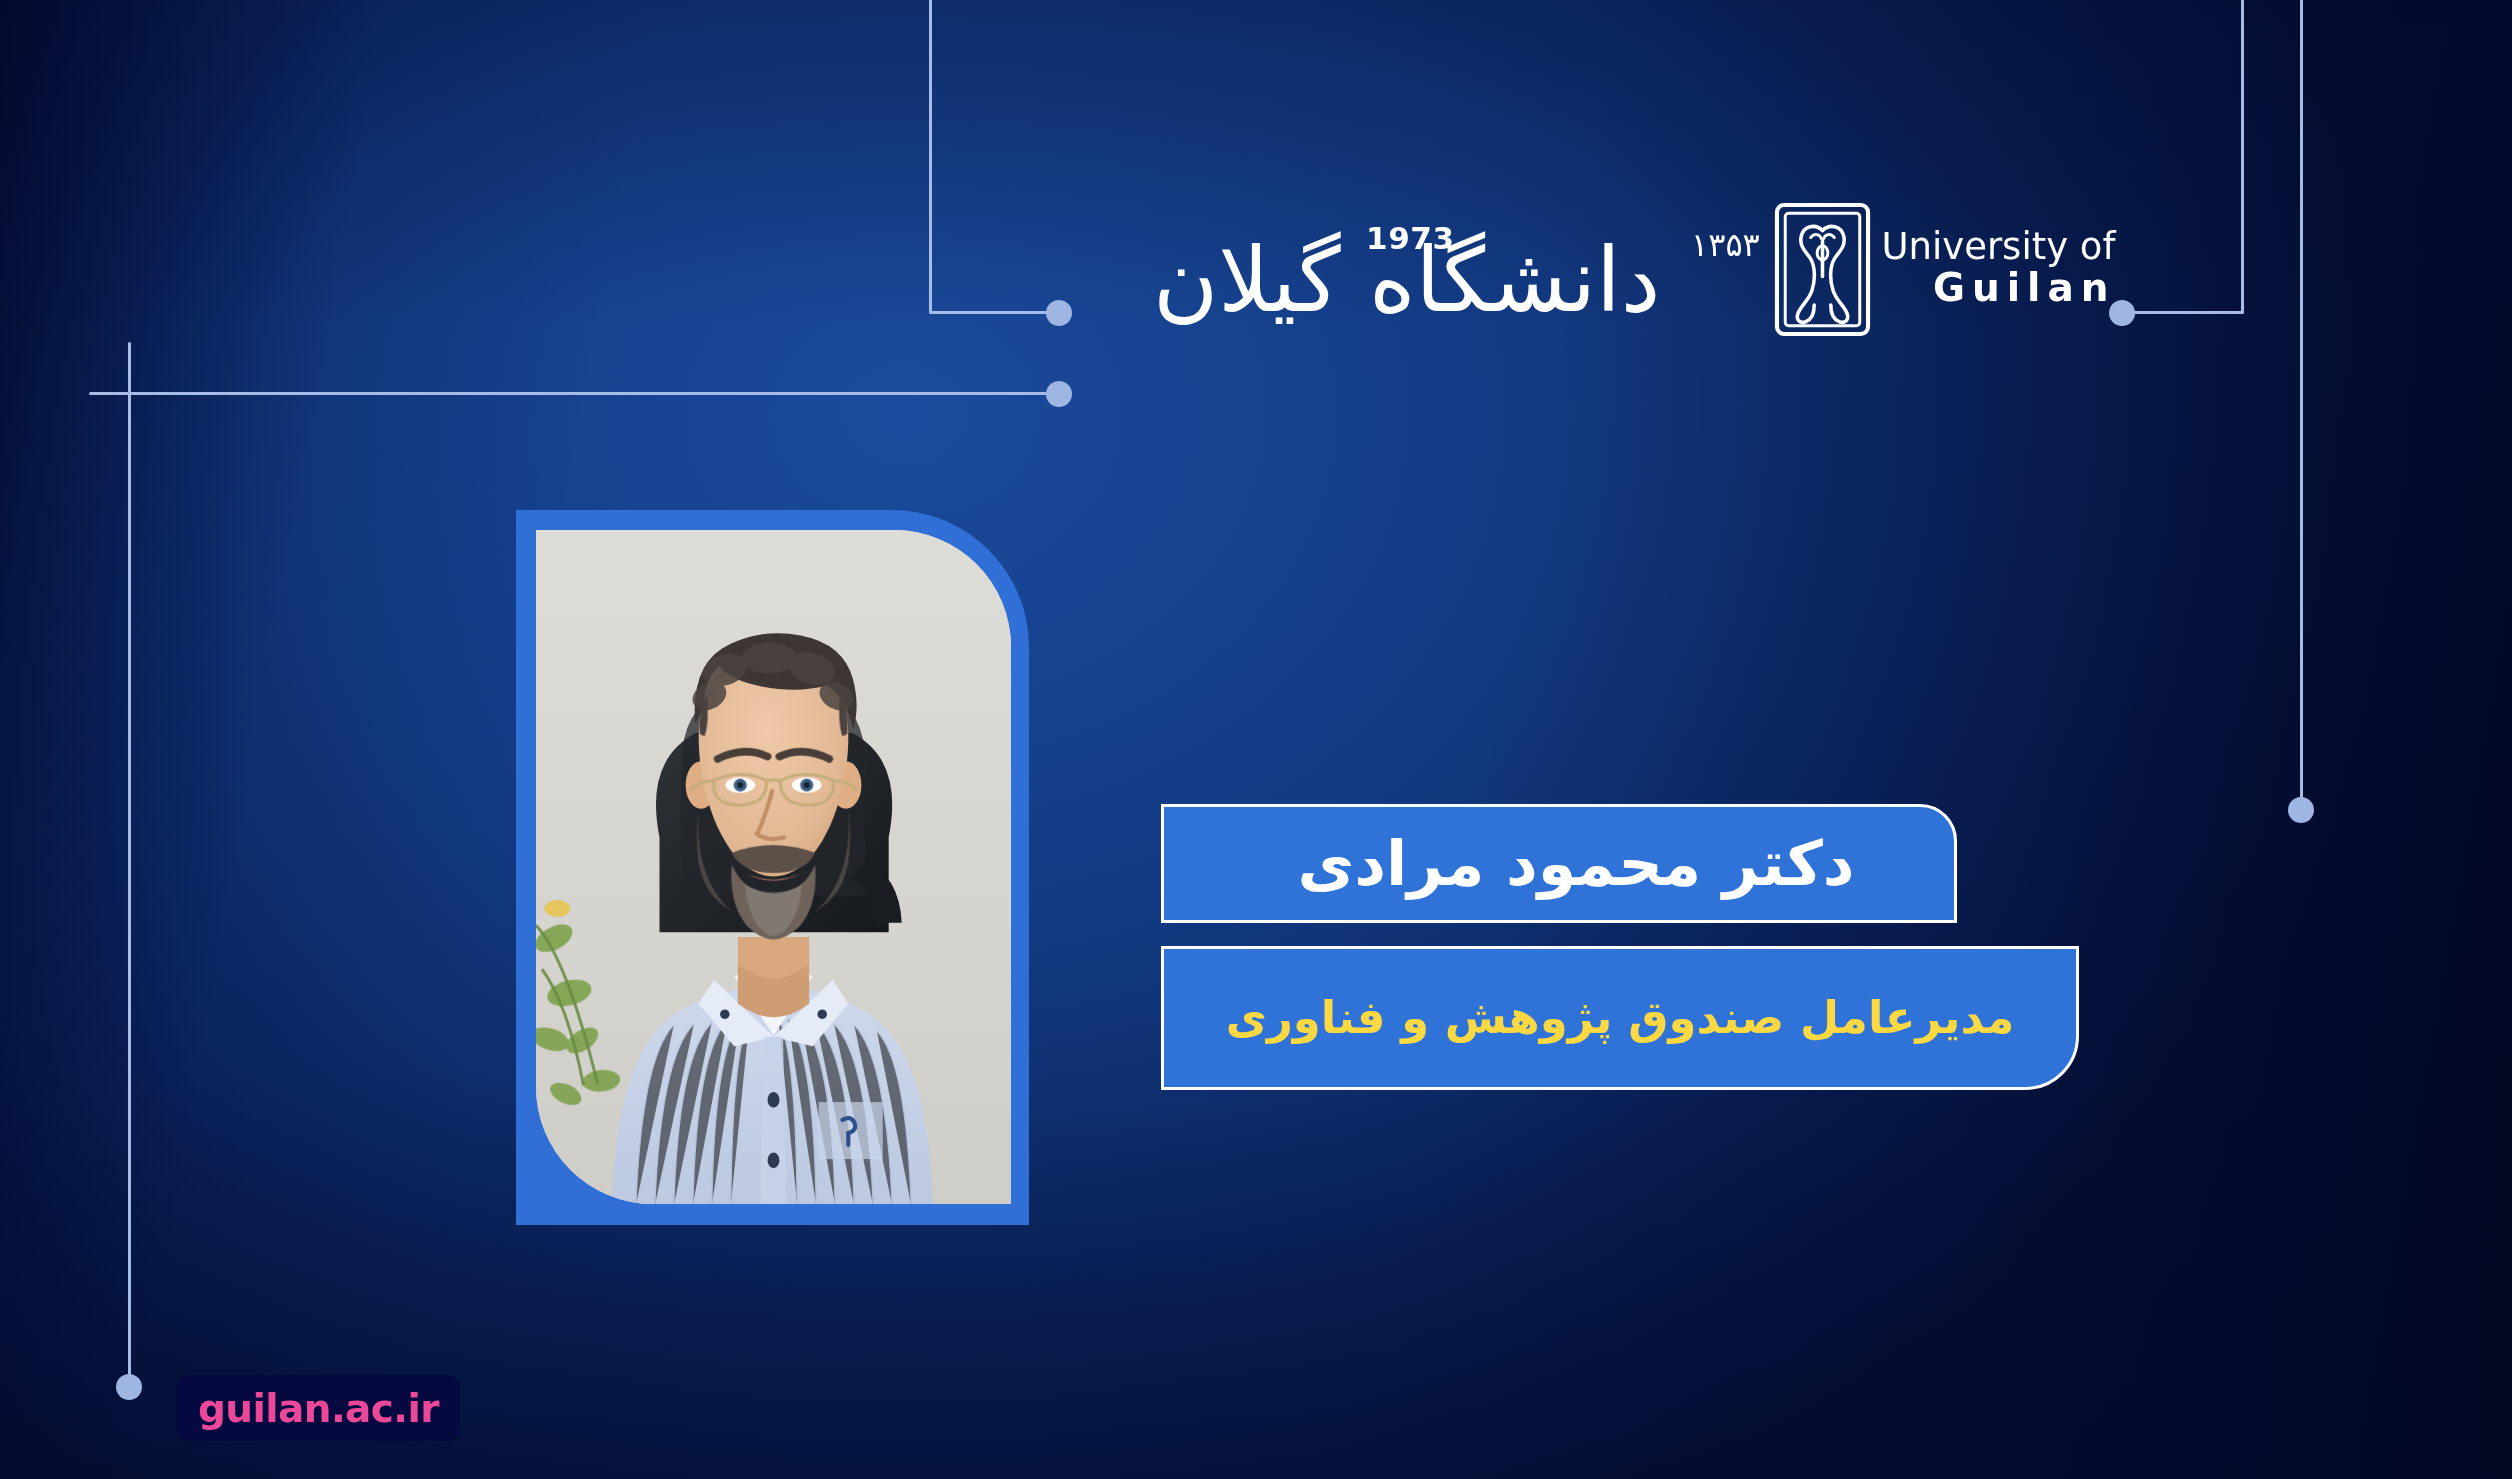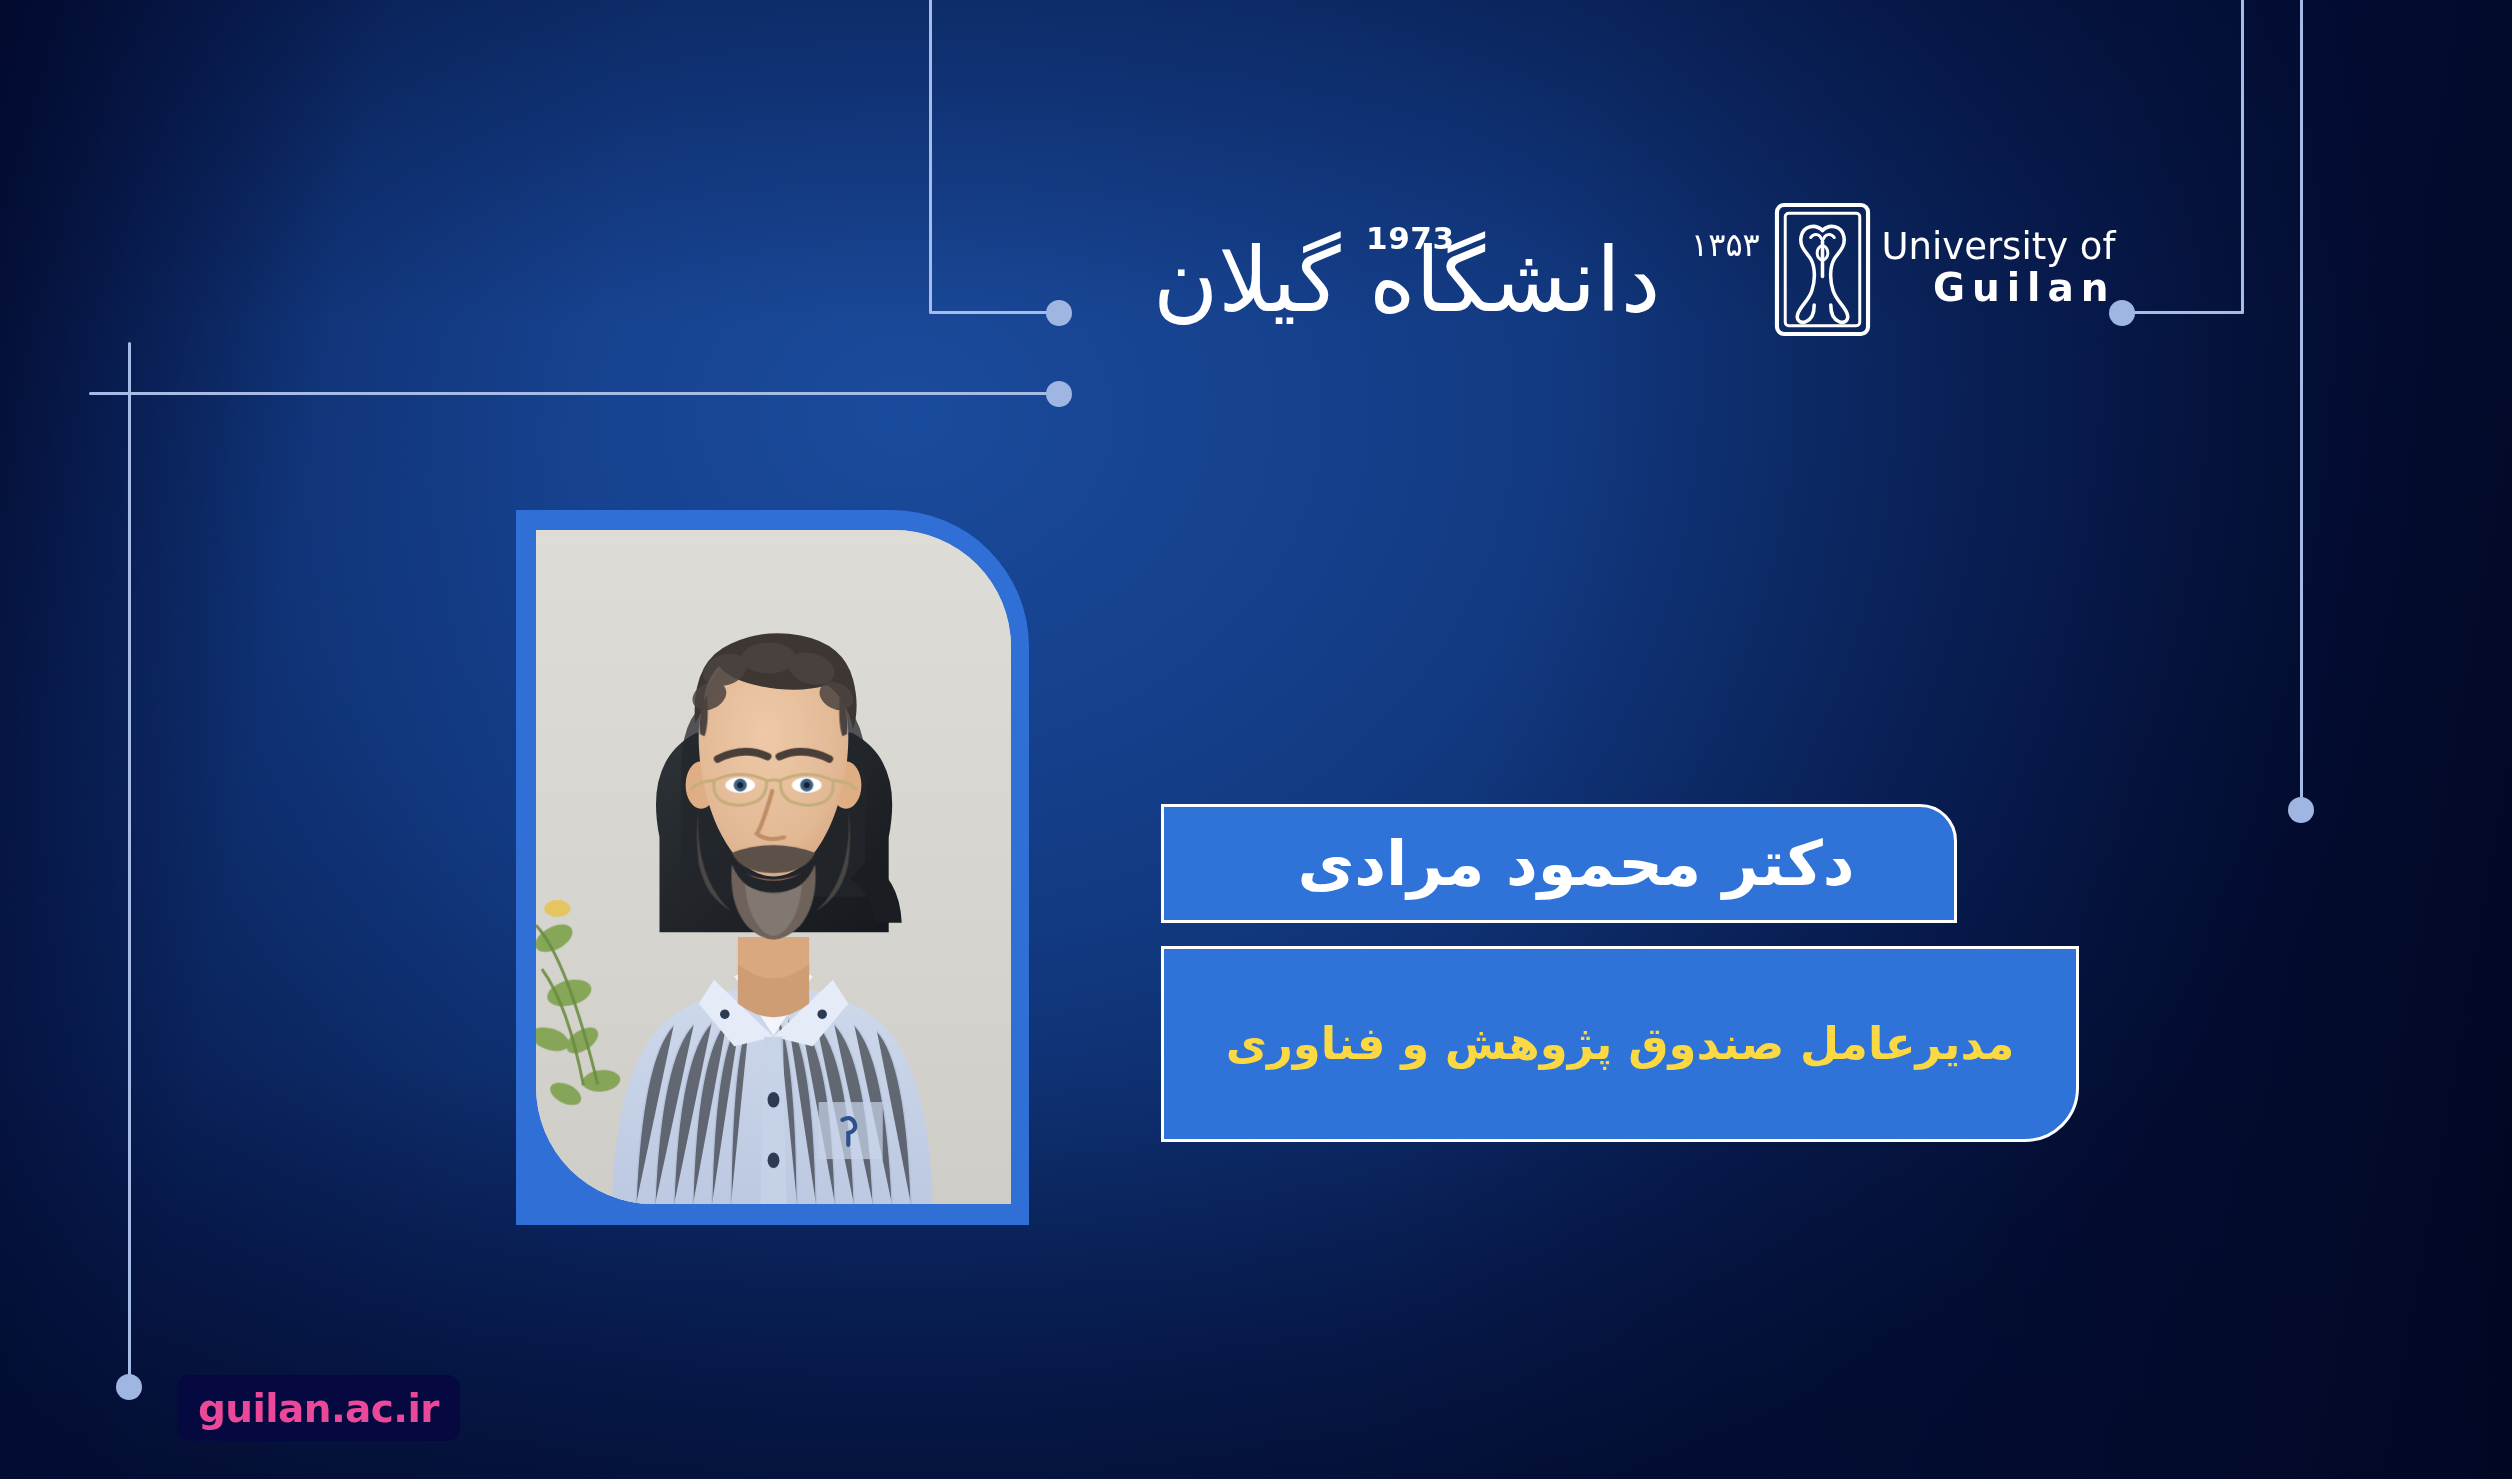--- a/index.html
+++ b/index.html
@@ -185,21 +185,21 @@
   }
   .badge-name .txt {
     color: #ffffff;
     font-size: 62px;
     font-weight: 700;
     line-height: 1;
     white-space: nowrap;
   }
   .badge-title {
     left: 1161px; top: 946px;
-    width: 918px; height: 196px;
+    width: 918px; height: 144px;
     border-radius: 0 0 54px 0;
     flex-direction: column;
     padding: 4.7px 24px;
   }
   .badge-title .txt {
     color: #fcd842;
     font-size: 45px;
     font-weight: 700;
     line-height: 1.22;
     white-space: nowrap;

